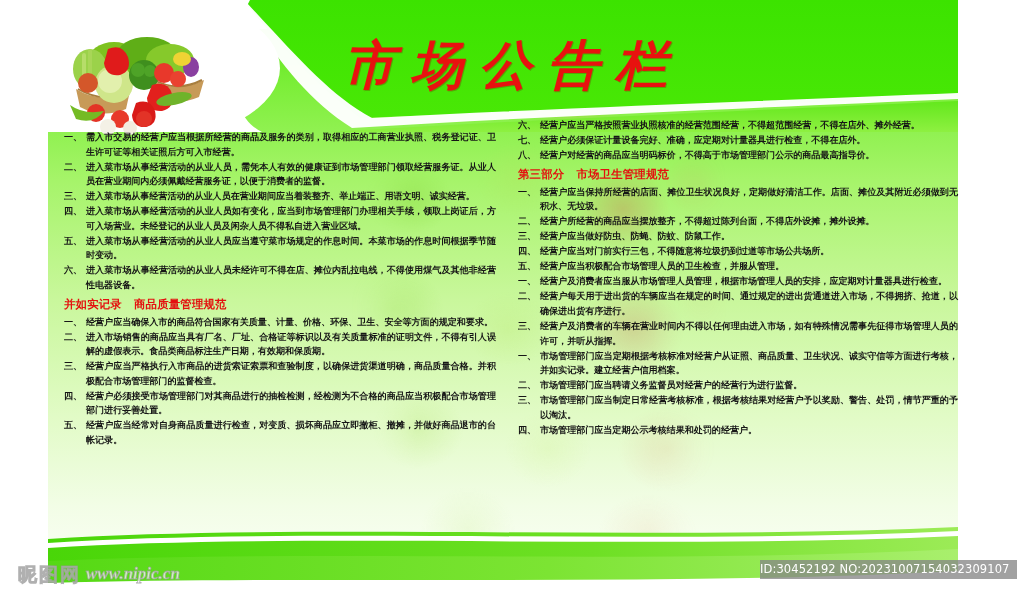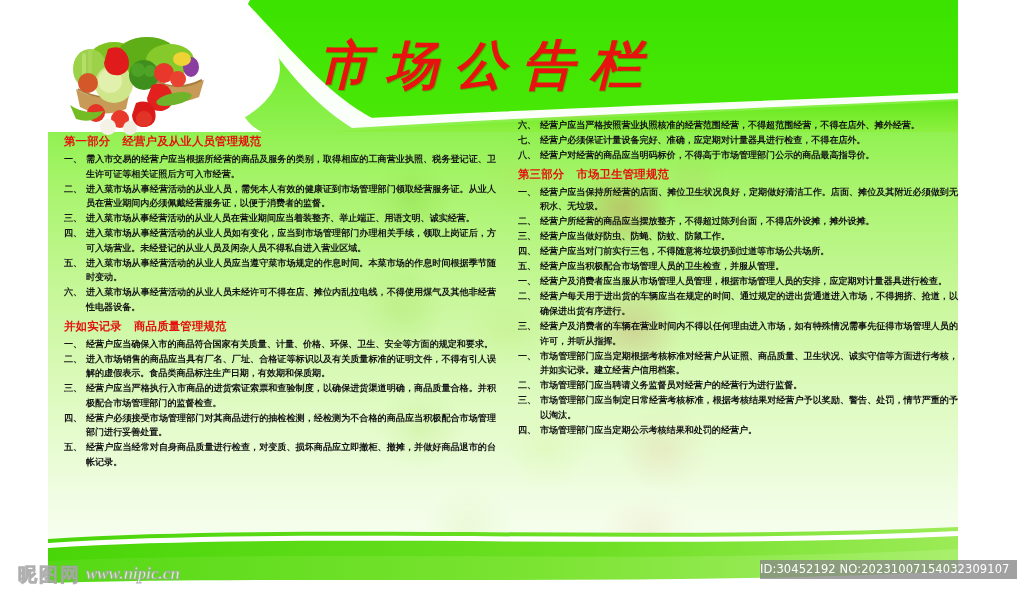--- a/index.html
+++ b/index.html
@@ -84,21 +84,21 @@
     left: 318px;
     top: 33px;
     width: 390px;
     height: 66px;
     font-family: "DejaVu Serif", "Liberation Serif", serif;
     font-size: 52px;
     font-weight: bold;
     color: #e8120f;
     letter-spacing: 16px;
     line-height: 64px;
-    text-align: left;
+    text-align: center;
     font-style: italic;
     text-shadow: 1px 1px 0 rgba(120,0,0,.25);
     white-space: nowrap;
   }
 
   
   .veg-basket {
     position: absolute;
     left: 52px;
     top: 27px;
@@ -287,23 +287,20 @@
 
     <ellipse cx="122" cy="72" rx="18" ry="6" fill="#6fb32a" transform="rotate(-12 122 72)"></ellipse>
 
     <path d="M18,78 q14,10 34,6 q-10,14 -28,8 Z" fill="#74bb24"></path>
   </svg>
 
   <div class="title">市场公告栏</div>
 
   <div class="col col-left">
 
-    <div class="sec-head">
-      <span>第一部分</span><span class="gap"></span><span>经营户及从业人员管理规范</span>
-    </div>
 
     <div class="item">
       <span class="num">一、</span>
       <span class="body">需入市交易的经营户应当根据所经营的商品及服务的类别，取得相应的工商营业执照、税务登记证、卫生许可证等相关证照后方可入市经营。</span>
     </div>
     <div class="item">
       <span class="num">二、</span>
       <span class="body">进入菜市场从事经营活动的从业人员，需凭本人有效的健康证到市场管理部门领取经营服务证。从业人员在营业期间内必须佩戴经营服务证，以便于消费者的监督。</span>
     </div>
     <div class="item">

